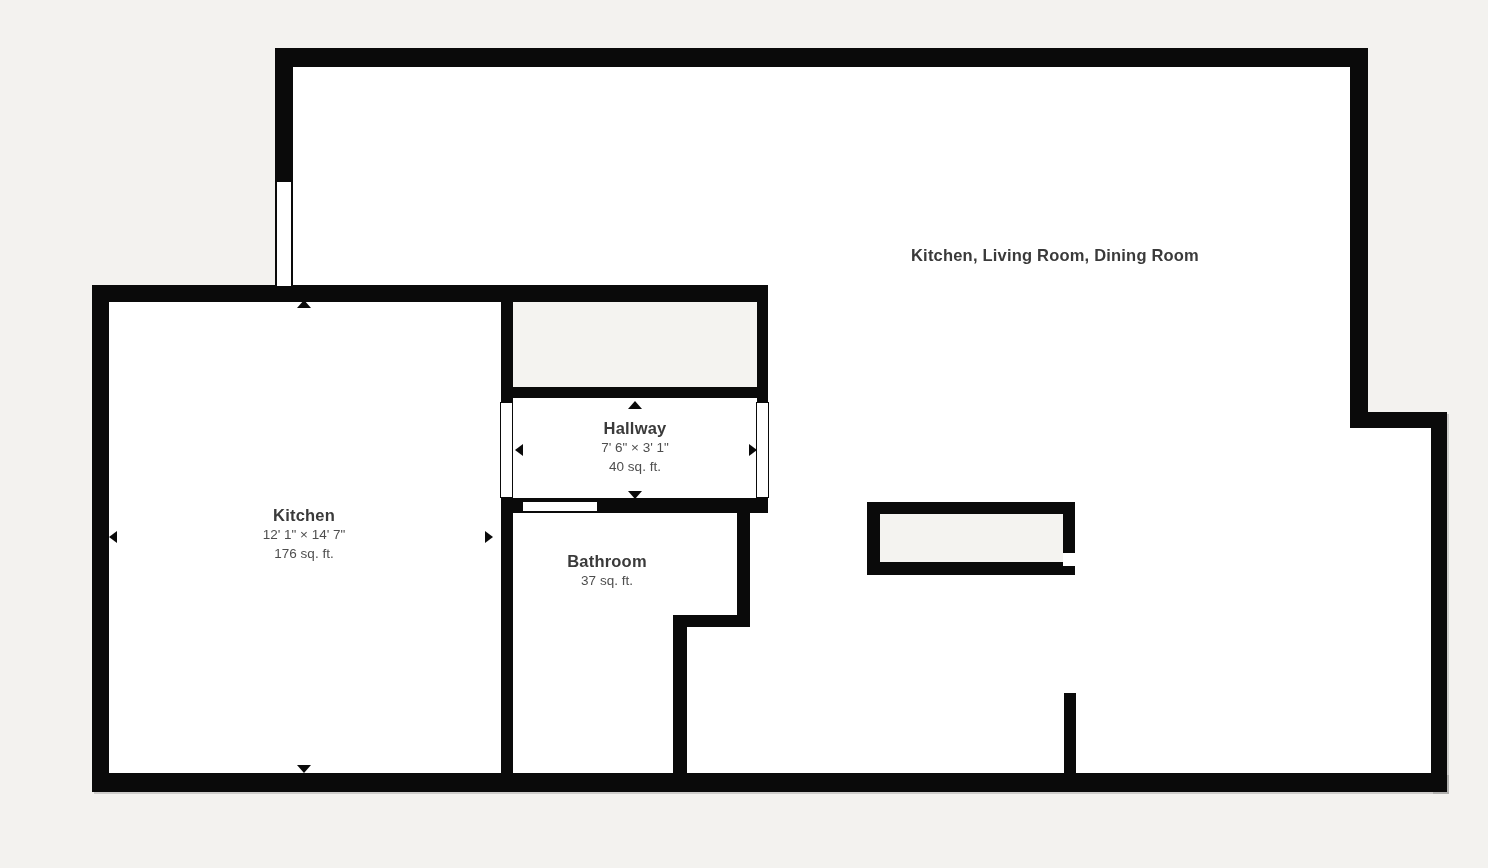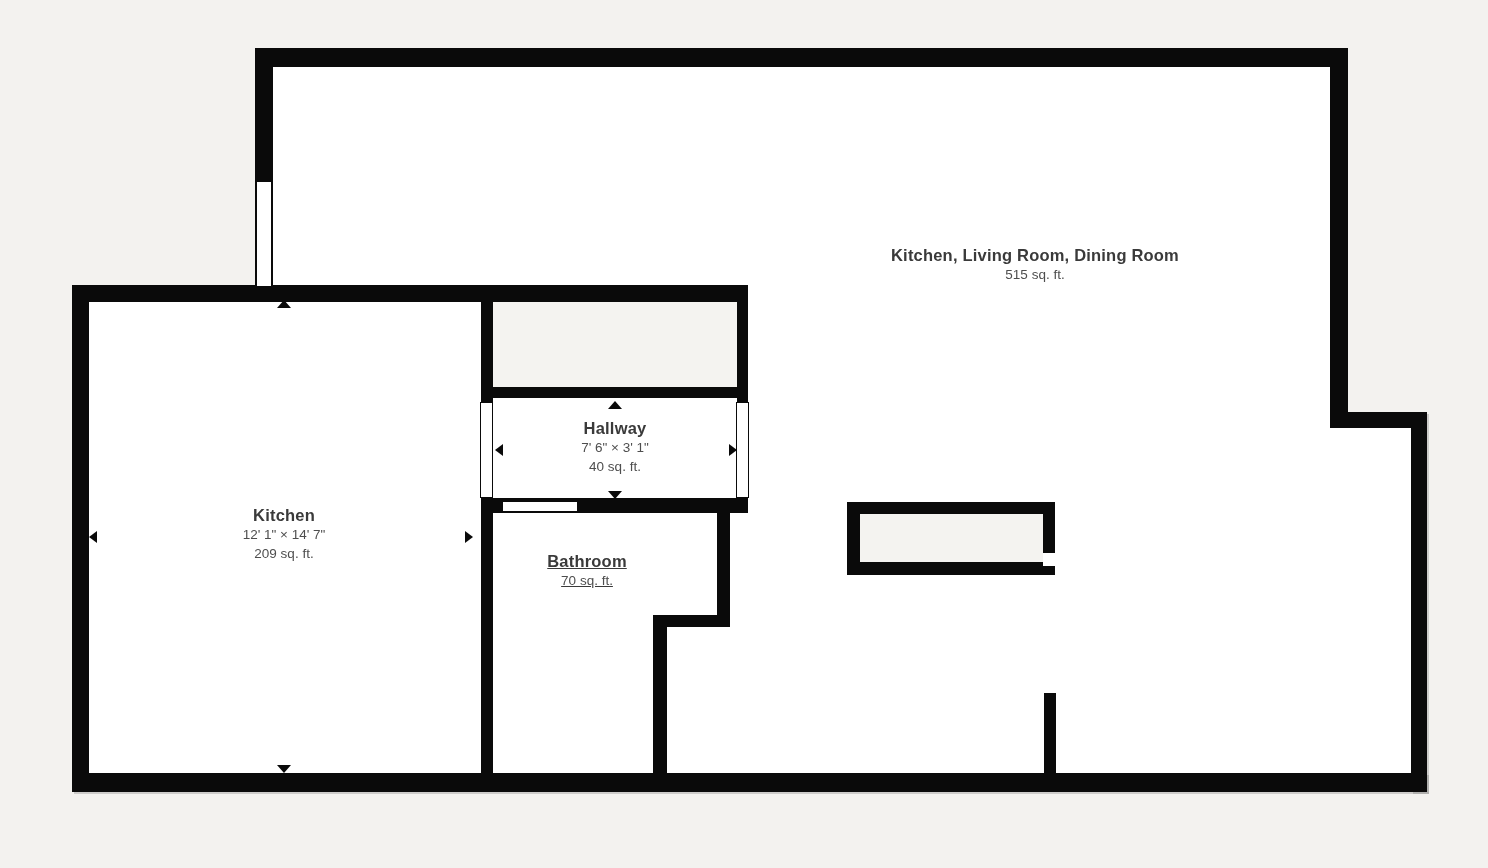--- a/index.html
+++ b/index.html
@@ -13,21 +13,21 @@
   * { box-sizing: border-box; }
   html, body { margin: 0; padding: 0; }
   body {
     width: 1488px;
     height: 868px;
     background: var(--bg);
     font-family: "Liberation Sans", sans-serif;
     position: relative;
     overflow: hidden;
   }
-  .plan { position: absolute; inset: 0; }
+  .plan { position: absolute; inset: 0; margin-left: 20px; }
   .fill { position: absolute; background: var(--room); }
   .fill.gray { background: var(--closet); }
   .wall { position: absolute; background: var(--wall); }
   .wall.shadowed { box-shadow: 2px 2px 0 rgba(90,90,90,0.25); }
   .opening {
     position: absolute;
     background: var(--room);
     border: 1.5px solid var(--wall);
   }
   .island-inner { position: absolute; background: var(--closet); }
@@ -93,33 +93,32 @@
   <div class="arrow w" style="left:89px; top:531px;"></div>
   <div class="arrow e" style="left:465px; top:531px;"></div>
 
   <div class="arrow n" style="left:608px; top:401px;"></div>
   <div class="arrow s" style="left:608px; top:491px;"></div>
   <div class="arrow w" style="left:495px; top:444px;"></div>
   <div class="arrow e" style="left:729px; top:444px;"></div>
 
   <div class="room-label" style="left:1035px; top:246px;">
     <div class="room-title">Kitchen, Living Room, Dining Room</div>
-    <div class="room-sub">515 sq. ft.</div>
   </div>
 
   <div class="room-label" style="left:284px; top:506px;">
     <div class="room-title">Kitchen</div>
     <div class="room-sub">12' 1" × 14' 7"</div>
-    <div class="room-sub">209 sq. ft.</div>
+    <div class="room-sub">176 sq. ft.</div>
   </div>
 
   <div class="room-label" style="left:615px; top:419px;">
     <div class="room-title">Hallway</div>
     <div class="room-sub">7' 6" × 3' 1"</div>
     <div class="room-sub">40 sq. ft.</div>
   </div>
 
-  <div class="room-label" style="left:587px; top:552px;text-decoration:underline;">
+  <div class="room-label" style="left:587px; top:552px;">
     <div class="room-title">Bathroom</div>
-    <div class="room-sub">70 sq. ft.</div>
+    <div class="room-sub">37 sq. ft.</div>
   </div>
 
 </div>
 
 </body></html>

